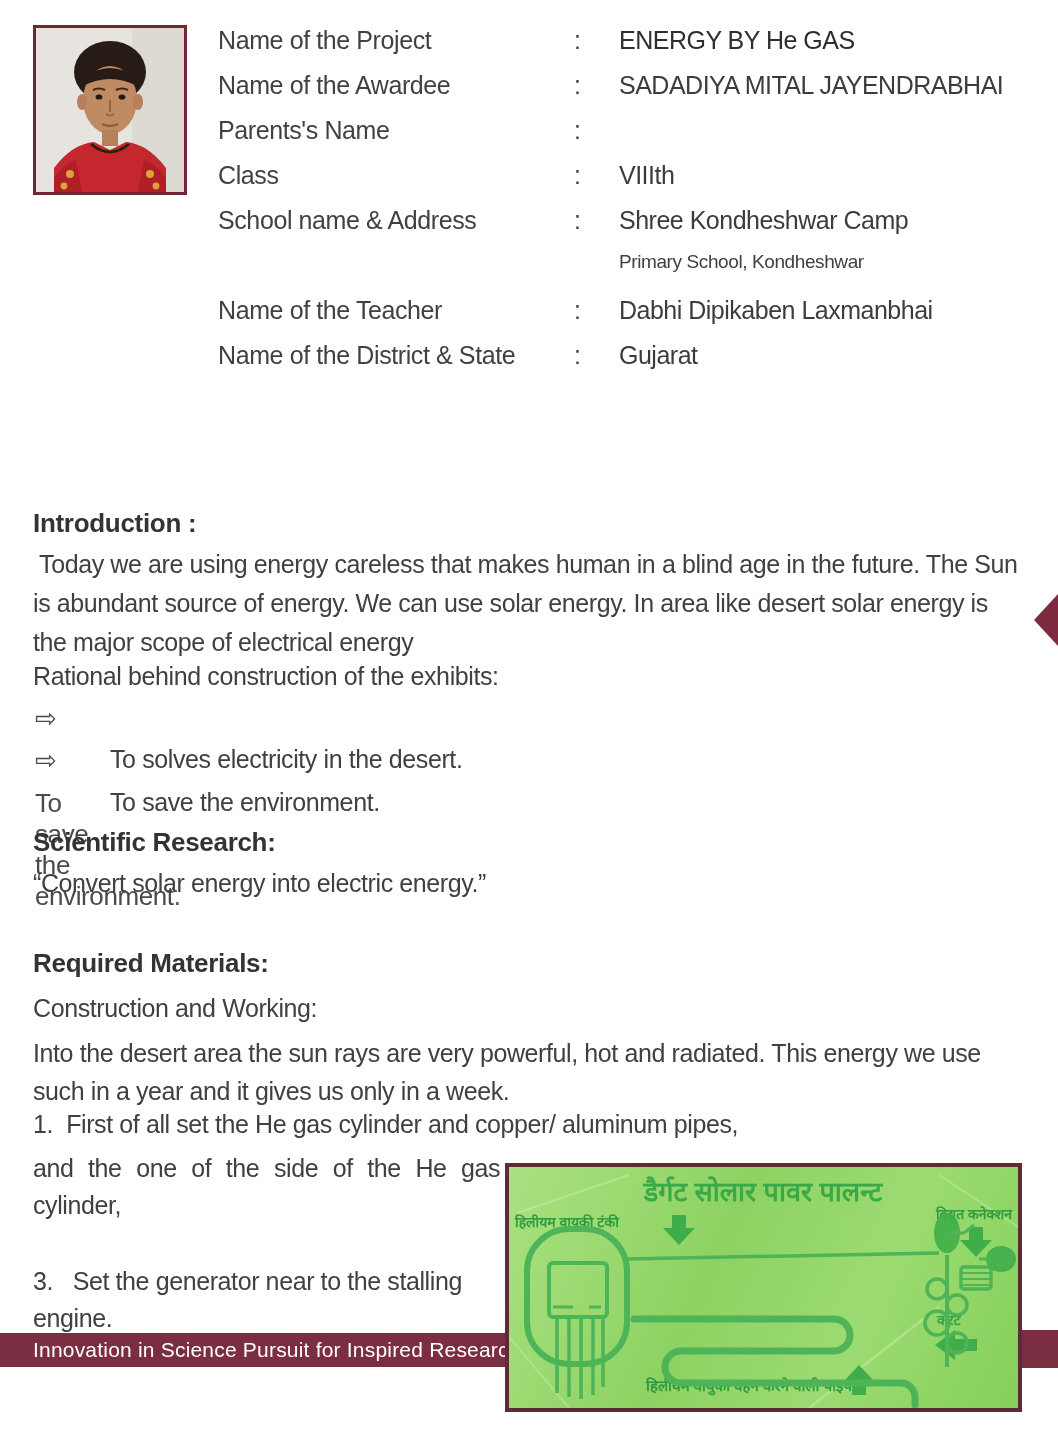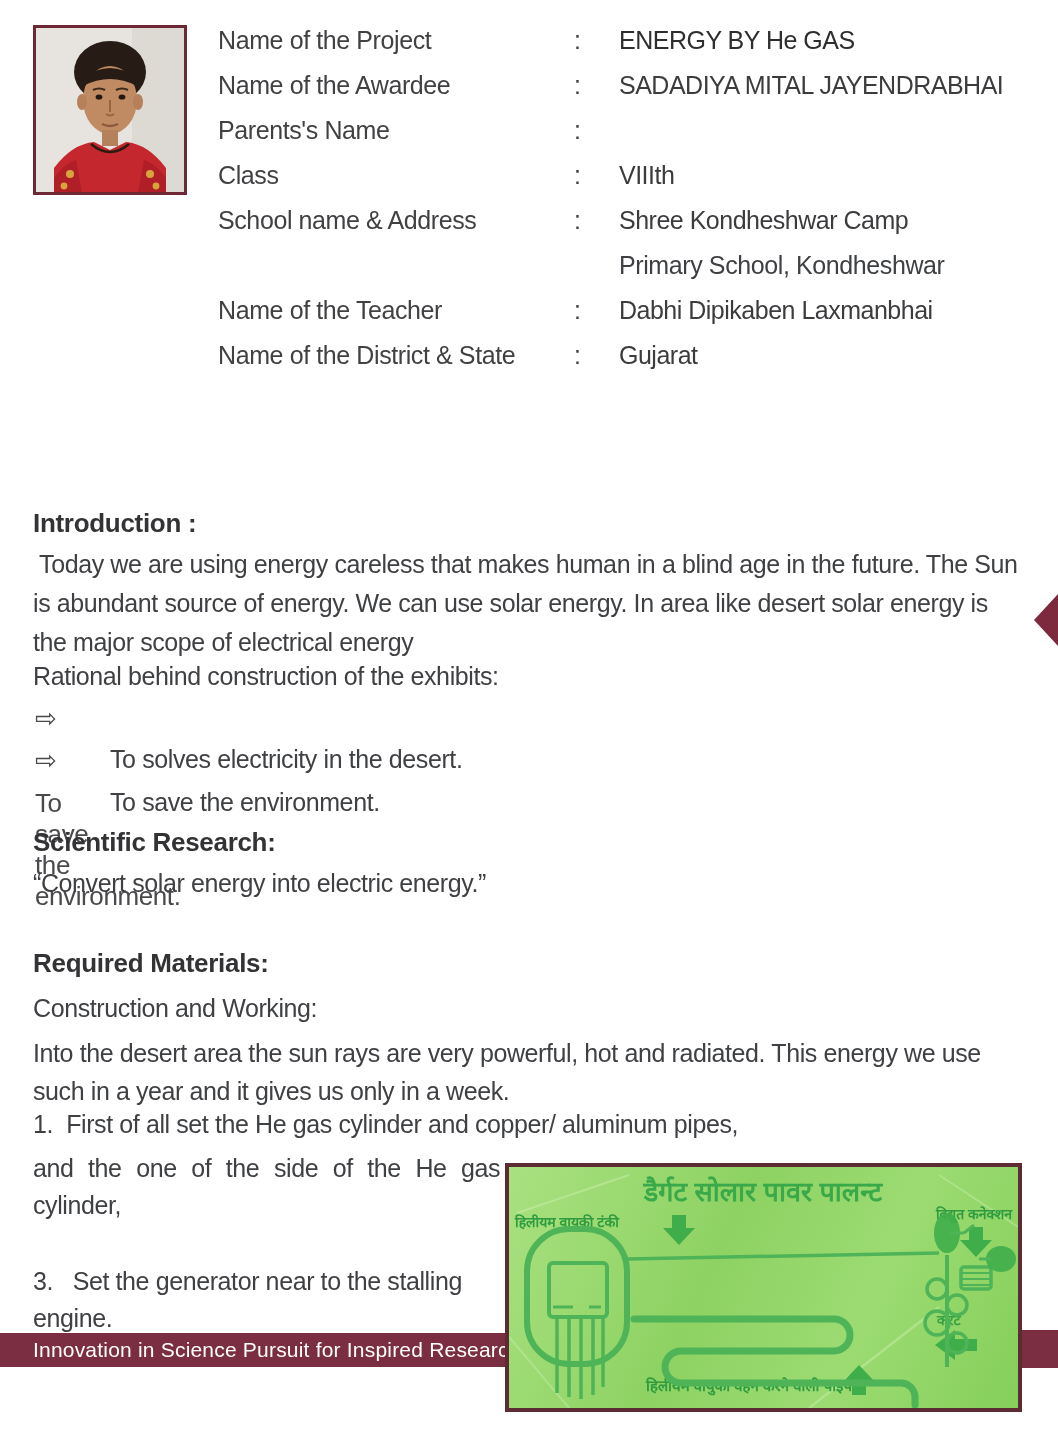--- a/index.html
+++ b/index.html
@@ -16,21 +16,21 @@
   .photo {
     left:33px; top:25px; width:154px; height:170px;
     border:3px solid #6e2735; background:#e7e4df;
   }
   
   .info-row { left:218px; height:40px; display:flex; font-size:25px; letter-spacing:-0.4px; }
   .info-label { width:356px; color:#414144; }
   .info-colon { width:45px; color:#414144; }
   .info-value { color:#3c3c3f; letter-spacing:-0.5px; white-space:pre; }
   .info-value.bold { font-weight:normal; color:#2e2e30; }
-  .info-extra { left:619px; font-size:25px; letter-spacing:-0.4px; white-space:pre; }
+  .info-extra { left:619px; font-size:19px; letter-spacing:-0.4px; white-space:pre; }
 
   
   .h-bold { font-weight:bold; font-size:26px; letter-spacing:-0.3px; color:#333336; white-space:pre; }
   .body-block { left:33px; font-size:25px; letter-spacing:-0.4px; }
   .body-block .line { height:39px; line-height:39px; }
   .plain { font-size:25px; letter-spacing:-0.4px; white-space:pre; }
   .bullet { left:35px; display:flex; font-size:25px; letter-spacing:-0.4px; }
   .bullet .glyph { width:75px; font-size:26px; color:#4a4a4d; }
   .steps .line { height:37px; line-height:37px; }
   .spread { word-spacing:8px; }

